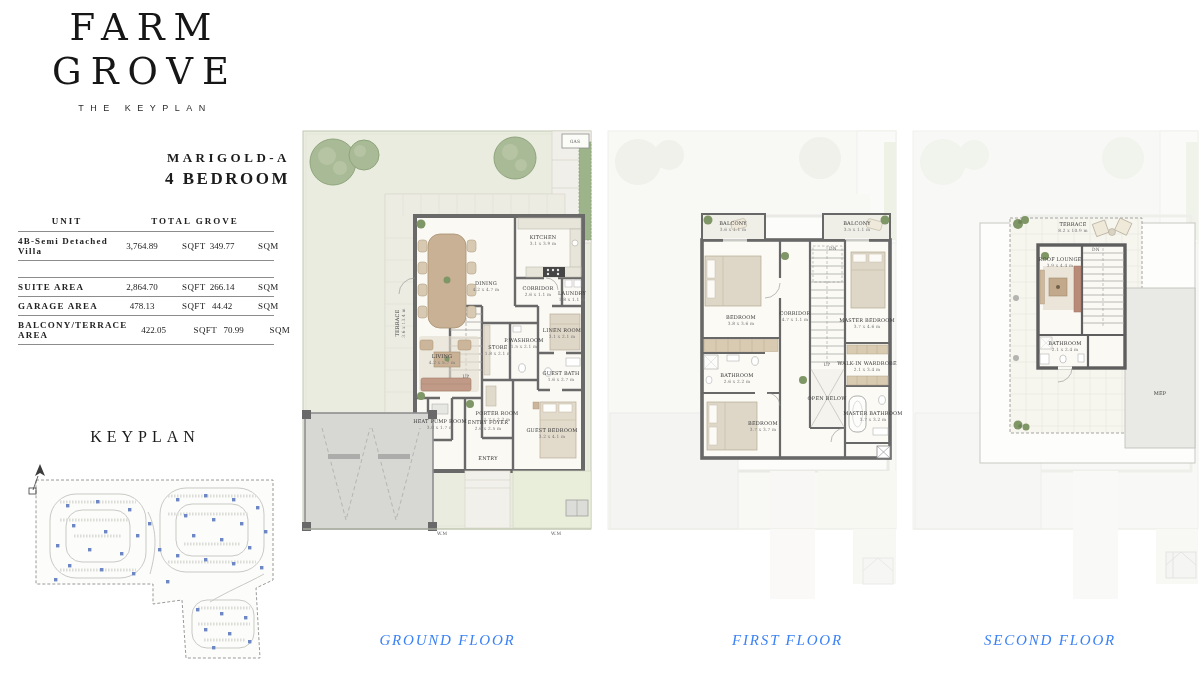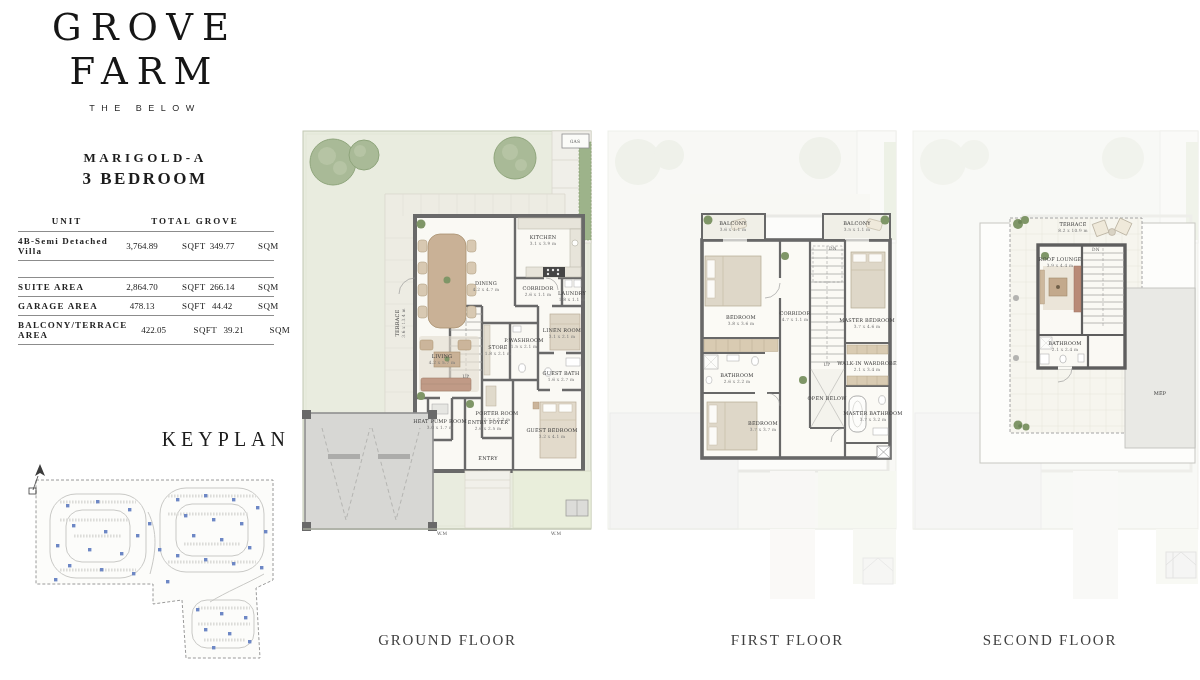--- a/index.html
+++ b/index.html
@@ -4,63 +4,63 @@
 <style>
   html,body{margin:0;padding:0;background:#ffffff;}
   .page{position:relative;width:1200px;height:680px;background:#ffffff;overflow:hidden;
         font-family:"Liberation Serif",serif;color:#1c1c1c;}
   
   .brand{position:absolute;left:0;top:6px;width:290px;text-align:center;}
   .brand .line{font-family:"DejaVu Serif",serif;font-size:37px;line-height:44px;
                letter-spacing:9px;color:#161616;font-weight:400;}
   .brand .tagline{margin-top:9px;font-size:9px;letter-spacing:6.5px;color:#2a2a2a;
                   font-family:"Liberation Sans",sans-serif;}
-  .unit-title{position:absolute;left:0;top:150px;width:290px;text-align:center;}
+  .unit-title{position:absolute;left:0;top:150px;width:290px;text-align:right;}
   .unit-title .u-name{font-size:13px;font-weight:bold;letter-spacing:3.5px;}
   .unit-title .u-bed{font-size:17px;font-weight:bold;letter-spacing:2.5px;margin-top:3px;}
   .tbl{position:absolute;left:18px;top:211px;width:256px;font-size:9px;color:#222;}
   .trow{display:grid;grid-template-columns:1fr 52px 32px 44px 30px;align-items:center;
         padding:4px 0;border-bottom:1px solid #8c8c8c;}
   .trow .lab{letter-spacing:1.2px;font-weight:bold;}
   .trow .num{text-align:center;}
   .trow .un{padding-left:14px;letter-spacing:.4px;}
   .trow.hdr{border-bottom:1px solid #8c8c8c;padding:5px 0;text-align:center;}
   .trow.hdr .lab{letter-spacing:2px;}
   .trow.hdr .total{grid-column:2 / span 4;letter-spacing:2px;font-weight:bold;}
   .tbl .spacer{height:16px;border-bottom:1px solid #8c8c8c;}
-  .keyplan-title{position:absolute;left:0;top:428px;width:290px;text-align:right;
-                 font-size:20px;letter-spacing:5px;color:#1b1b1b;}
+  .keyplan-title{position:absolute;left:0;top:428px;width:290px;text-align:center;
+                 font-size:16px;letter-spacing:5px;color:#1b1b1b;}
   
   .panel{position:absolute;top:128px;width:295px;height:495px;}
   .panel svg{position:absolute;left:0;top:0;}
   .floor-caption{position:absolute;top:632px;text-align:center;font-size:15px;
-                 letter-spacing:1.8px;color:#404040;width:295px;}
+                 letter-spacing:1.8px;color:#3b82f6;width:295px;font-style:italic;}
   
   .rl{position:absolute;transform:translate(-50%,-50%);text-align:center;
       font-family:"DejaVu Serif",serif;font-size:5px;line-height:1.35;color:#3a3a3a;
       letter-spacing:.2px;white-space:nowrap;}
   .rl .d{display:block;font-size:4.3px;color:#777;}
   .rl.rot{transform:translate(-50%,-50%) rotate(-90deg);}
   .ann{position:absolute;transform:translate(-50%,-50%);font-family:"DejaVu Serif",serif;
        font-size:4.4px;color:#5a5a5a;letter-spacing:.2px;white-space:nowrap;}
 </style>
 </head>
 <body>
 
 <div class="page">
 
   <div class="brand">
+    <div class="line">FARM</div>
     <div class="line">GROVE</div>
-    <div class="line">FARM</div>
-    <div class="tagline">THE BELOW</div>
+    <div class="tagline">THE KEYPLAN</div>
   </div>
 
   <div class="unit-title">
     <div class="u-name">MARIGOLD-A</div>
-    <div class="u-bed">3 BEDROOM</div>
+    <div class="u-bed">4 BEDROOM</div>
   </div>
 
   <div class="tbl">
     <div class="trow hdr">
       <span class="lab">UNIT</span>
       <span class="total">TOTAL GROVE</span>
     </div>
     <div class="trow">
       <span class="lab">4B-Semi Detached Villa</span>
       <span class="num">3,764.89</span>
@@ -80,21 +80,21 @@
       <span class="lab">GARAGE AREA</span>
       <span class="num">478.13</span>
       <span class="un">SQFT</span>
       <span class="num">44.42</span>
       <span class="un">SQM</span>
     </div>
     <div class="trow">
       <span class="lab">BALCONY/TERRACE AREA</span>
       <span class="num">422.05</span>
       <span class="un">SQFT</span>
-      <span class="num">39.21</span>
+      <span class="num">70.99</span>
       <span class="un">SQM</span>
     </div>
   </div>
 
   <div class="keyplan-title">KEYPLAN</div>
   <svg style="position:absolute;left:8px;top:452px;" width="275" height="215" viewBox="0 0 275 215">
     <path d="M28 28 L265 28 L265 128 L248 136 L252 206 L178 206 L174 148 L145 152 L145 132 L28 132 L28 28 Z" fill="#fcfcfa" stroke="#8f8f8f" stroke-width="0.9" stroke-dasharray="3,2"></path>
     <g fill="none" stroke="#c9c9c6" stroke-width="1">
       <rect x="42" y="42" width="96" height="84" rx="26"></rect>
       <rect x="58" y="58" width="64" height="52" rx="16"></rect>

